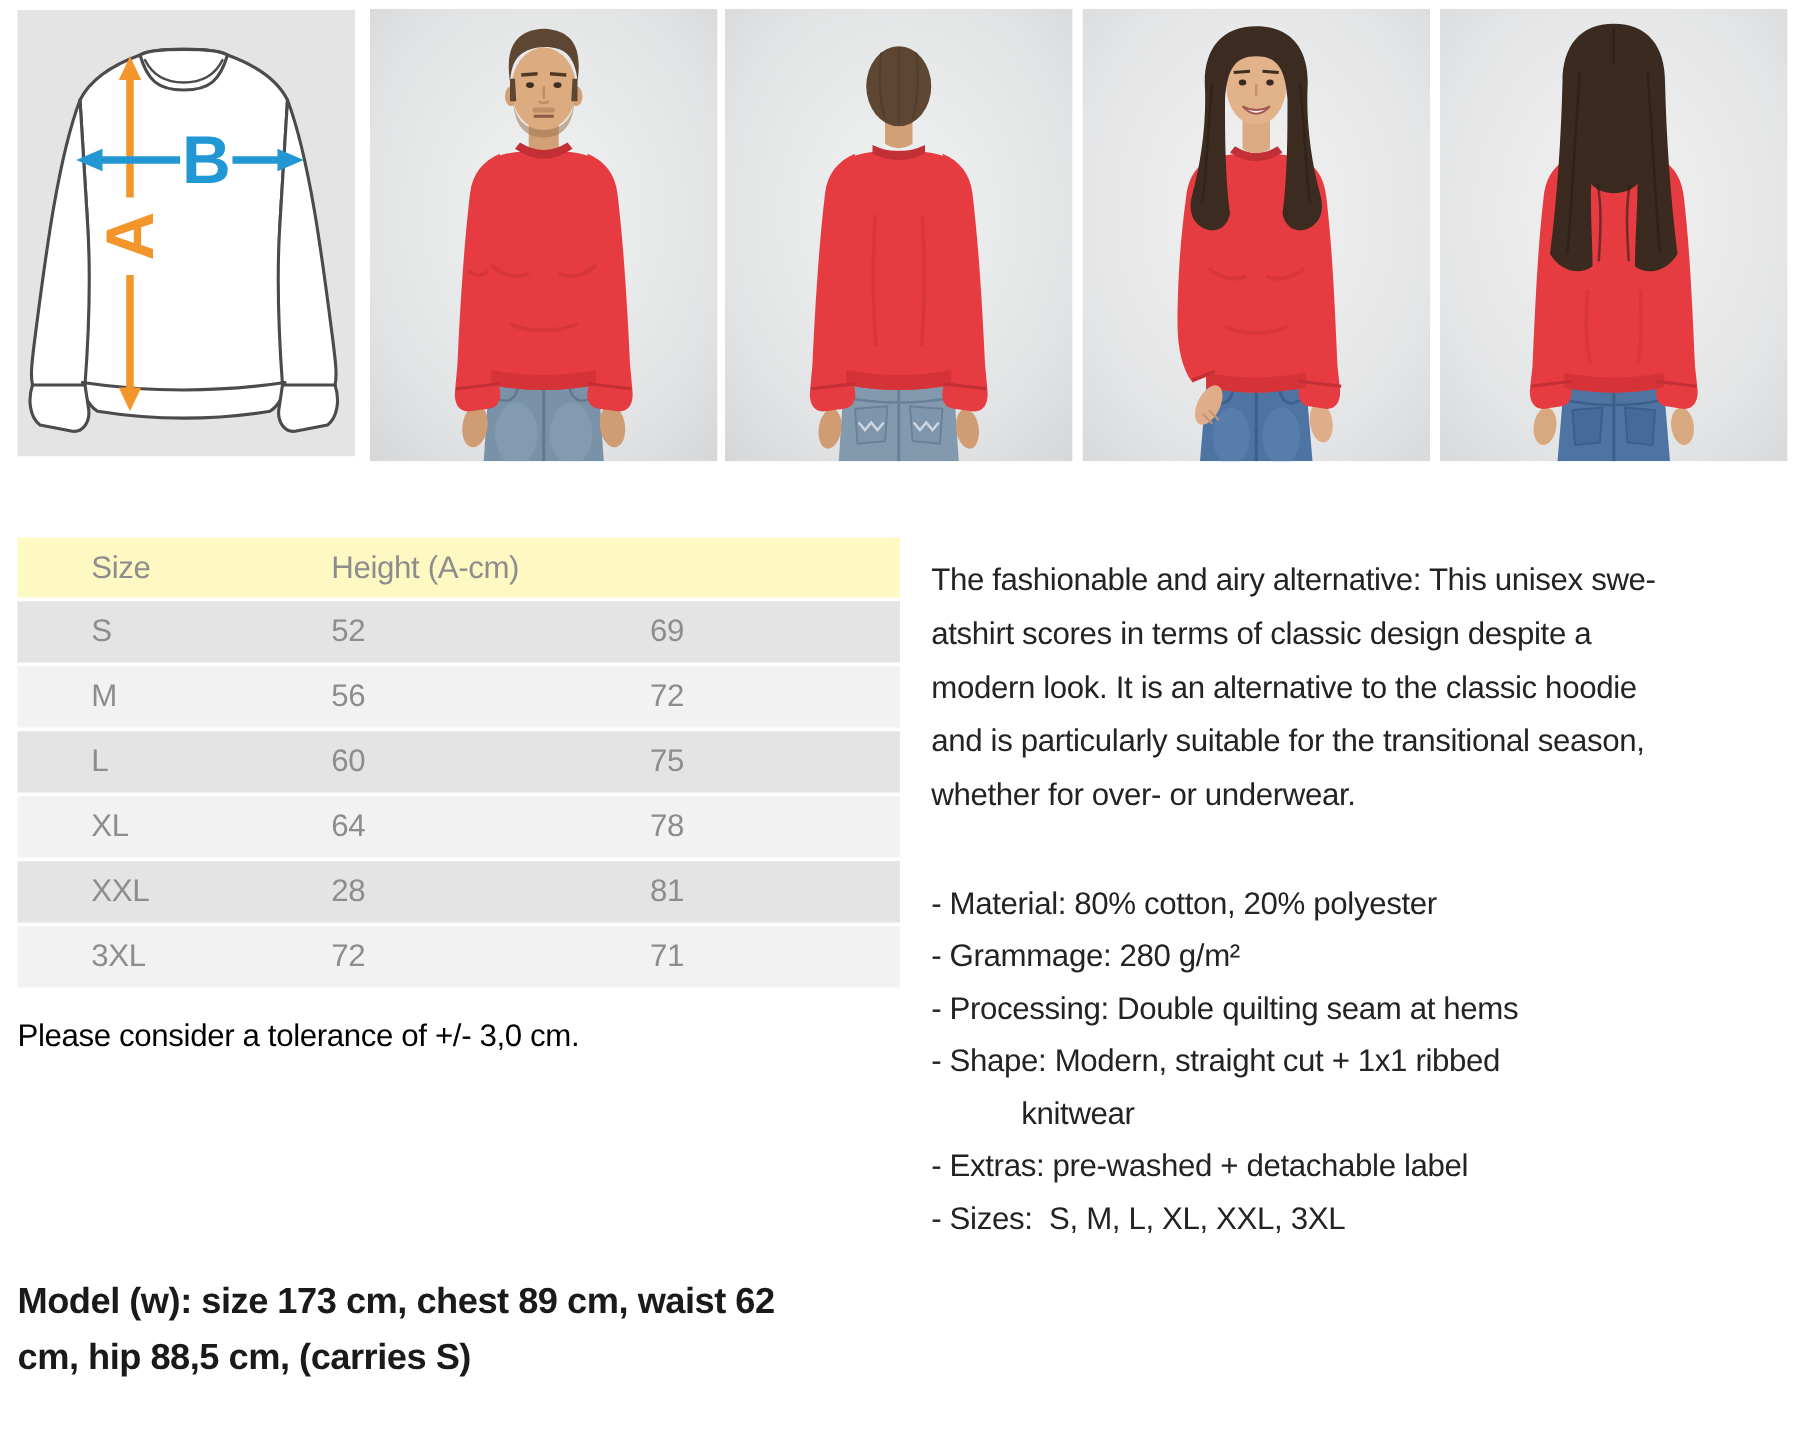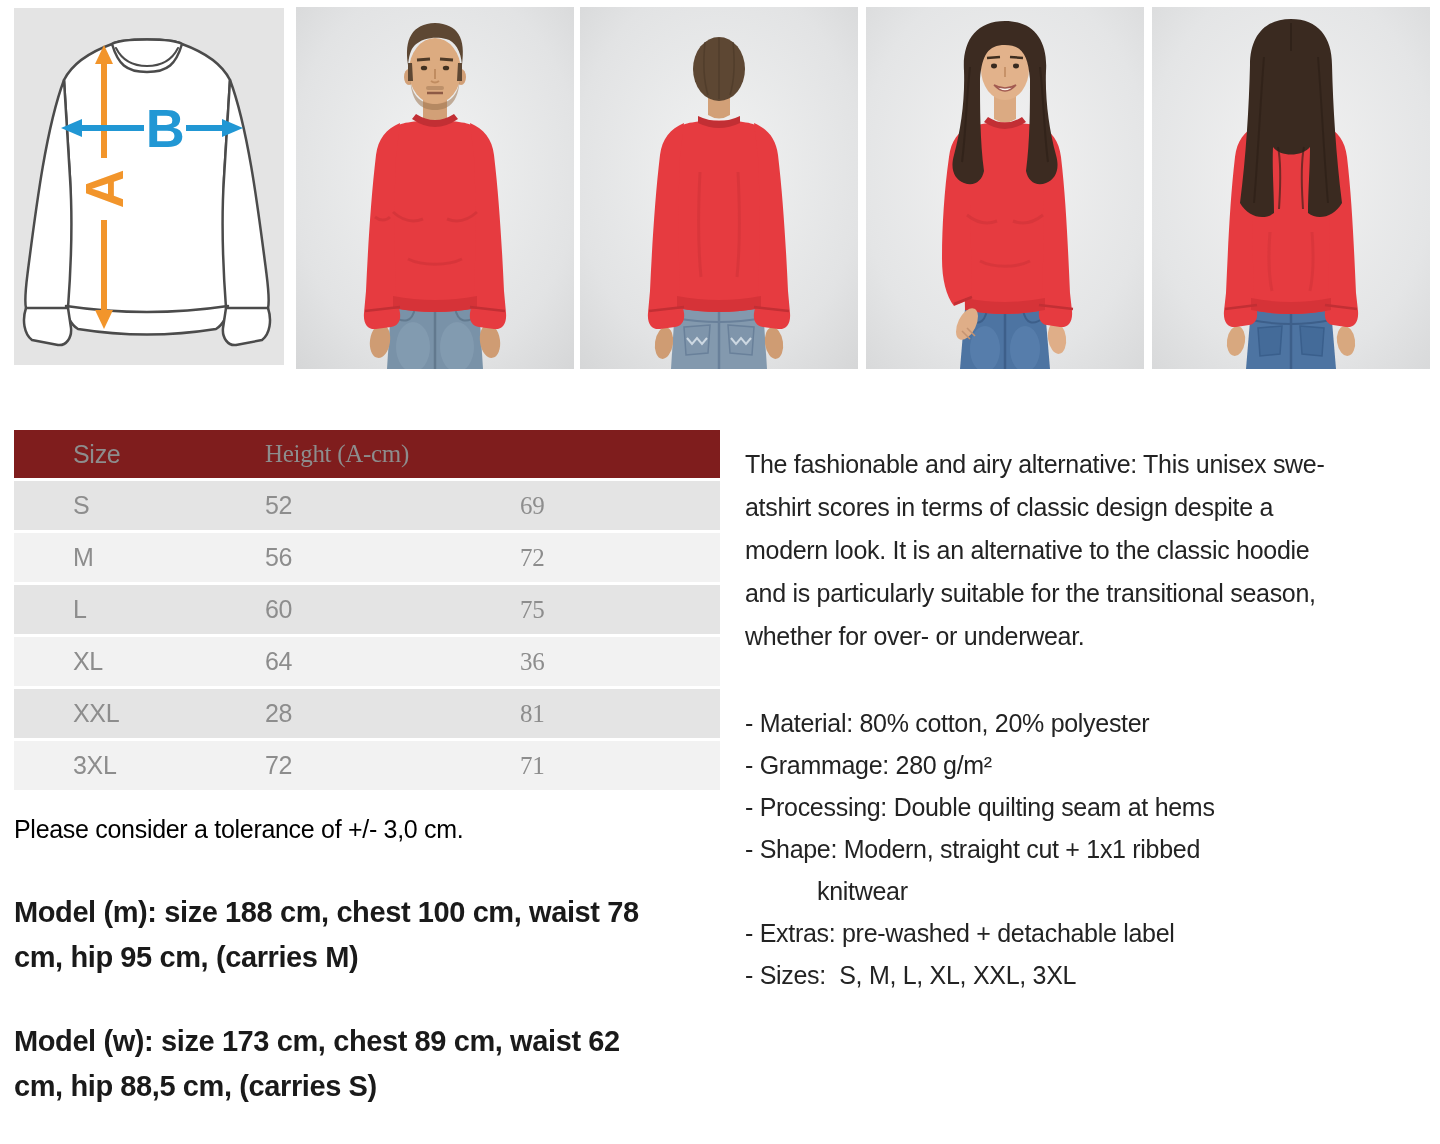--- a/index.html
+++ b/index.html
@@ -11,26 +11,26 @@
   .panel{position:absolute;}
   #diagram-panel{left:14px;top:8px;width:270px;height:357px;background:#e4e4e4;}
   .photo{top:7px;width:278px;height:361px;box-shadow:inset 0 0 0 1px rgba(0,0,0,0.03);}
   #photo-1{left:296px;} #photo-2{left:580px;} #photo-3{left:866px;} #photo-4{left:1152px;}
   .photo svg, #diagram-panel svg{display:block;}
 
   
   .size-table{position:absolute;left:14px;top:430px;width:706px;}
   .t-row{display:flex;align-items:center;height:49px;margin-bottom:3px;
          font-size:25px;color:#8d8d8d;}
-  .t-row.head{height:48px;background:#7f1d1d;}
+  .t-row.head{height:48px;background:#fef9c3;}
   .t-row.shade-a{background:#e4e4e4;}
   .t-row.shade-b{background:#f2f2f2;}
   .c1{width:251px;padding-left:59px;box-sizing:border-box;}
   .c2{width:255px;}
-  .c3{flex:1;font-family:Liberation Serif, serif;}
+  .c3{flex:1;}
 
   .tolerance{position:absolute;left:14px;top:812px;width:720px;
              font-size:25px;line-height:34px;color:#000000;}
   .model-note{position:absolute;left:14px;width:724px;font-size:29px;line-height:45px;
               font-weight:bold;color:#1a1a1a;white-space:pre-line;letter-spacing:-0.4px;}
   #model-m{top:890px;} #model-w{top:1019px;}
 
   .description{position:absolute;left:745px;top:443px;width:700px;}
   .intro{font-size:25px;line-height:43px;color:#232323;white-space:pre-line;}
   .specs{margin-top:44px;}
@@ -309,37 +309,35 @@
       <div class="c3">72</div>
     </div>
     <div class="t-row shade-a">
       <div class="c1">L</div>
       <div class="c2">60</div>
       <div class="c3">75</div>
     </div>
     <div class="t-row shade-b">
       <div class="c1">XL</div>
       <div class="c2">64</div>
-      <div class="c3">36</div>
+      <div class="c3">78</div>
     </div>
     <div class="t-row shade-a">
       <div class="c1">XXL</div>
       <div class="c2">28</div>
       <div class="c3">81</div>
     </div>
     <div class="t-row shade-b">
       <div class="c1">3XL</div>
       <div class="c2">72</div>
       <div class="c3">71</div>
     </div>
   </div>
 
   <div class="tolerance">Please consider a tolerance of +/- 3,0 cm.</div>
-  <div class="model-note" id="model-m">Model (m): size 188 cm, chest 100 cm, waist 78
-cm, hip 95 cm, (carries M)</div>
   <div class="model-note" id="model-w">Model (w): size 173 cm, chest 89 cm, waist 62
 cm, hip 88,5 cm, (carries S)</div>
 
   <div class="description">
     <div class="intro">The fashionable and airy alternative: This unisex swe-
 atshirt scores in terms of classic design despite a
 modern look. It is an alternative to the classic hoodie
 and is particularly suitable for the transitional season,
 whether for over- or underwear.</div>
     <div class="specs">

